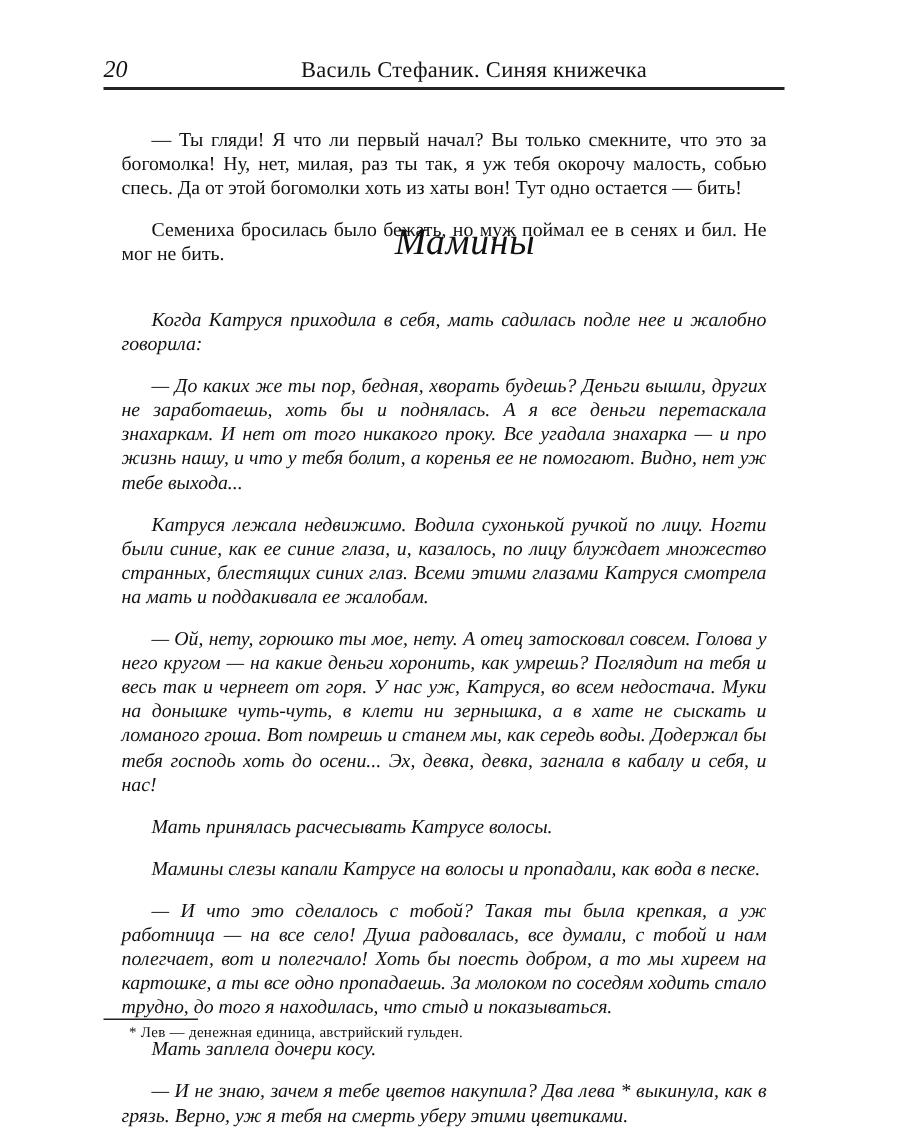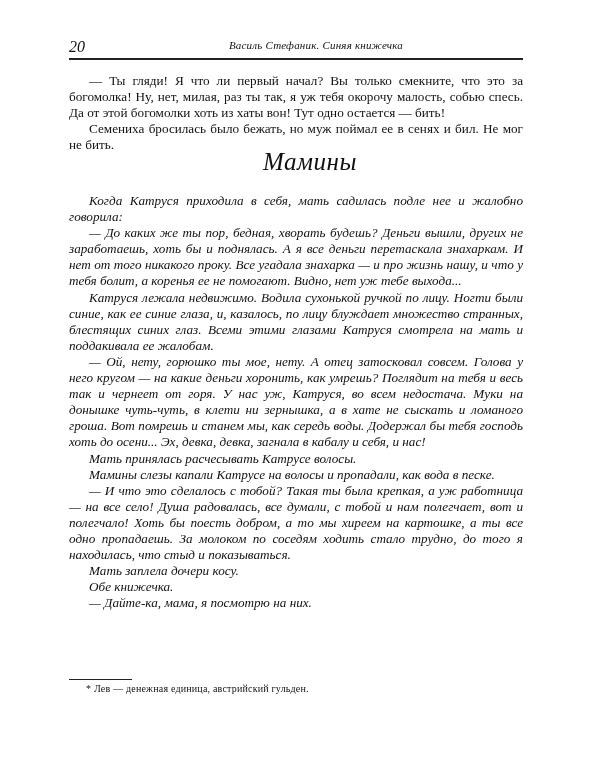--- a/index.html
+++ b/index.html
@@ -2,26 +2,26 @@
 <html><head>
 <meta charset="utf-8">
 <style>
   html, body { margin: 0; padding: 0; background: #ffffff; }
   body { width: 600px; height: 765px; position: relative; overflow: hidden;
          font-family: "Liberation Serif", "DejaVu Serif", serif; color: #111; }
   .page { position: absolute; left: 69px; top: 0; width: 454px; }
   .running-head { position: absolute; top: 38px; left: 0; width: 454px; height: 18px; }
   .page-num { position: absolute; left: 0; top: 0; font-style: italic; font-size: 16px; }
   .head-title { position: absolute; left: 0; right: 0; text-align: center; top: 1px;
-                font-style: italic; font-size: 11px; letter-spacing: 0.2px; padding-left: 40px; }
+                font-size: 15px; letter-spacing: 0.2px; padding-left: 40px; }
   .head-rule { position: absolute; top: 58px; left: 0; width: 454px; height: 0;
                border-top: 2px solid #222; }
   .body-text { position: absolute; left: 0; width: 454px; font-size: 13.2px;
                line-height: 16.1px; text-align: justify; }
-  .body-text p { margin: 0; text-indent: 0; }
+  .body-text p { margin: 12px; text-indent: 0; }
   .body-text p.ind { text-indent: 20px; }
   .block1 { top: 73px; }
   .story-title { position: absolute; top: 148px; left: 0; width: 454px; text-align: center;
                  font-style: italic; font-size: 25px; letter-spacing: 0.5px; padding-left: 14px; }
   .block2 { top: 193px; font-style: italic; }
   .fn-rule { position: absolute; top: 679px; left: 0; width: 63px; border-top: 1px solid #222; }
   .footnote { position: absolute; top: 683px; left: 17px; font-size: 10px; font-weight: normal;
               letter-spacing: 0.2px; }
 </style>
 </head>
@@ -43,19 +43,20 @@
 
   <div class="body-text block2">
     <p class="ind">Когда Катруся приходила в себя, мать садилась подле нее и жалобно говорила:</p>
     <p class="ind">— До каких же ты пор, бедная, хворать будешь? Деньги вышли, других не заработаешь, хоть бы и поднялась. А я все деньги перетаскала знахаркам. И нет от того никакого проку. Все угадала знахарка — и про жизнь нашу, и что у тебя болит, а коренья ее не помогают. Видно, нет уж тебе выхода...</p>
     <p class="ind">Катруся лежала недвижимо. Водила сухонькой ручкой по лицу. Ногти были синие, как ее синие глаза, и, казалось, по лицу блуждает множество странных, блестящих синих глаз. Всеми этими глазами Катруся смотрела на мать и поддакивала ее жалобам.</p>
     <p class="ind">— Ой, нету, горюшко ты мое, нету. А отец затосковал совсем. Голова у него кругом — на какие деньги хоронить, как умрешь? Поглядит на тебя и весь так и чернеет от горя. У нас уж, Катруся, во всем недостача. Муки на донышке чуть-чуть, в клети ни зернышка, а в хате не сыскать и ломаного гроша. Вот помрешь и станем мы, как середь воды. Додержал бы тебя господь хоть до осени... Эх, девка, девка, загнала в кабалу и себя, и нас!</p>
     <p class="ind">Мать принялась расчесывать Катрусе волосы.</p>
     <p class="ind">Мамины слезы капали Катрусе на волосы и пропадали, как вода в песке.</p>
     <p class="ind">— И что это сделалось с тобой? Такая ты была крепкая, а уж работница — на все село! Душа радовалась, все думали, с тобой и нам полегчает, вот и полегчало! Хоть бы поесть добром, а то мы хиреем на картошке, а ты все одно пропадаешь. За молоком по соседям ходить стало трудно, до того я находилась, что стыд и показываться.</p>
     <p class="ind">Мать заплела дочери косу.</p>
+    <p class="ind">— И не знаю, зачем я тебе цветов накупила? Два лева * выкинула, как в грязь. Верно, уж я тебя на смерть уберу этими цветиками.</p>
     <p class="ind">Обе книжечка.</p>
     <p class="ind">— Дайте-ка, мама, я посмотрю на них.</p>
   </div>
 
   <div class="fn-rule"></div>
   <div class="footnote">* Лев — денежная единица, австрийский гульден.</div>
 </div>
 
 </body></html>

